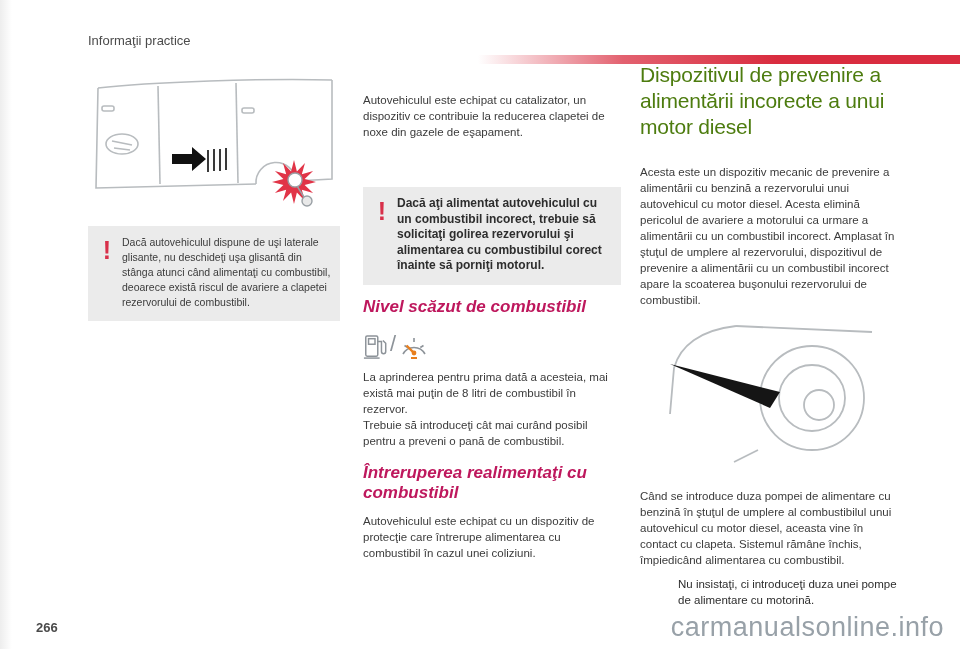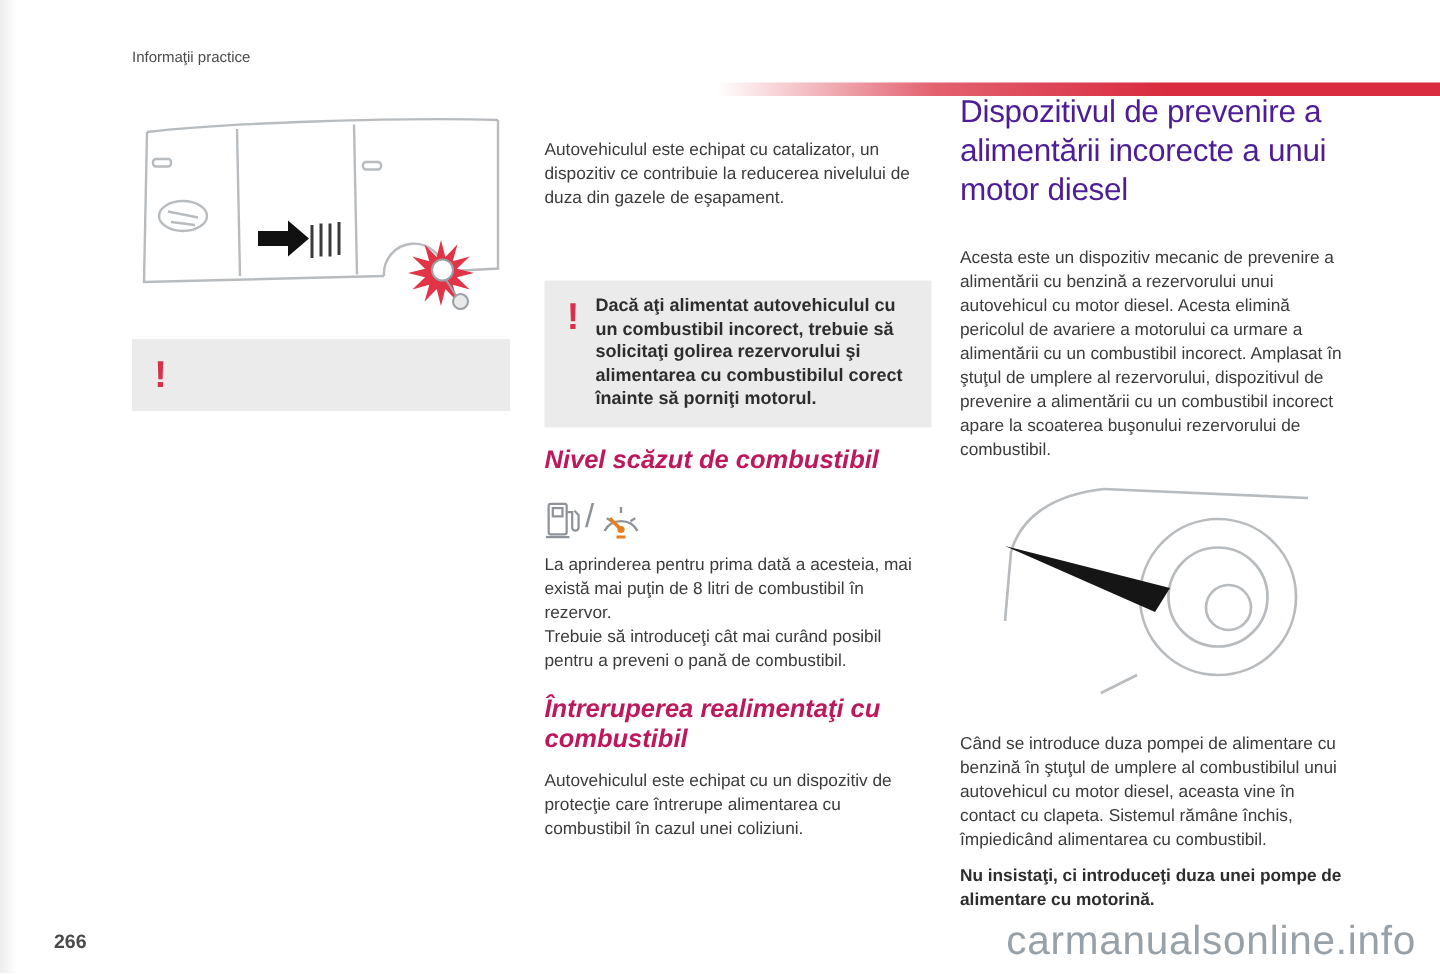--- a/index.html
+++ b/index.html
@@ -4,21 +4,21 @@
 <style>
   html,body{margin:0;padding:0;background:#ffffff;}
   .page{
     position:relative;width:960px;height:649px;background:#ffffff;overflow:hidden;
     font-family:"Liberation Sans",sans-serif;color:#3b3b3b;
   }
   .page::before{
     content:"";position:absolute;left:0;top:0;bottom:0;width:12px;
     background:linear-gradient(to right,rgba(0,0,0,0.07),rgba(0,0,0,0));pointer-events:none;
   }
-  .section-label{position:absolute;left:88px;top:33px;font-size:10px;color:#4b4b4b;}
+  .section-label{position:absolute;left:88px;top:33px;font-size:13px;color:#4b4b4b;}
   .red-bar{
     position:absolute;top:55px;left:478px;right:0;height:9px;
     background:linear-gradient(to right,rgba(217,44,63,0) 0%,rgba(217,44,63,.75) 30%,#d92c3f 62%,#d92c3f 100%);
   }
   .col{position:absolute;}
   .col-left{left:88px;top:70px;width:252px;}
   .col-mid{left:363px;top:92px;width:258px;}
   .col-right{left:640px;top:62px;width:258px;}
 
   p{margin:0 0 8px;}
@@ -37,26 +37,26 @@
 
   h2{font-size:17px;line-height:20px;font-weight:bold;color:#be185d;margin:0 0 10px;font-style:italic;}
   .h2-cutoff{margin-top:14px;}
 
   .lowfuel-row{display:flex;margin-bottom:6px;}
   .lf-icons{flex:0 0 72px;display:flex;align-items:flex-start;padding-top:4px;color:#8d9399;}
   .lf-slash{font-size:22px;line-height:26px;margin:0 3px;color:#8d9399;}
   .lf-text{font-size:11.5px;line-height:16px;}
 
   .col-right h1{
-    font-size:21px;line-height:26px;font-weight:400;color:#4c1d95;margin:0 0 24px;letter-spacing:-.2px;
+    font-size:21px;line-height:26px;font-weight:400;color:#4d7c0f;margin:0 0 24px;letter-spacing:-.2px;
   }
   .art{display:block;}
   .car-art{margin-bottom:2px;}
   .neck-art{margin:8px 0 22px;}
-  .para-bold{font-weight:bold;color:#2d2d2d;}
+  .para-bold{font-weight:normal;color:#2d2d2d;margin-left:38px;}
 
   .page-number{position:absolute;left:36px;bottom:14px;font-size:13px;font-weight:bold;color:#4a4a4a;}
   .watermark{
     position:absolute;right:16px;bottom:6px;font-size:27px;font-weight:500;color:#98a1a8;letter-spacing:.5px;text-align:right;
   }
 </style>
 </head>
 <body>
 
 <div class="page">
@@ -85,25 +85,26 @@
       <g transform="translate(206,112)">
         <polygon fill="#e13447" points="22,0 10.6,2.9 19.1,11 7.8,7.8 11,19.1 2.9,10.6 0,22 -2.9,10.6 -11,19.1 -7.8,7.8 -19.1,11 -10.6,2.9 -22,0 -10.6,-2.9 -19.1,-11 -7.8,-7.8 -11,-19.1 -2.9,-10.6 0,-22 2.9,-10.6 11,-19.1 7.8,-7.8 19.1,-11 10.6,-2.9"></polygon>
         <circle cx="1" cy="-2" r="7" fill="#ffffff" stroke="#9aa0a5" stroke-width="1.4"></circle>
         <path d="M3,4 L10,15" stroke="#9aa0a5" stroke-width="1.4" fill="none"></path>
         <circle cx="13" cy="19" r="5" fill="#e9e9e9" stroke="#9aa0a5" stroke-width="1.4"></circle>
       </g>
     </svg>
 
     <div class="warnbox warnbox-left">
       <div class="excl">!</div>
+      <p>Dacă autovehiculul dispune de uşi laterale glisante, nu deschideţi uşa glisantă din stânga atunci când alimentaţi cu combustibil, deoarece există riscul de avariere a clapetei rezervorului de combustibil.</p>
     </div>
   </div>
 
   <div class="col col-mid">
-    <p class="body-text">Autovehiculul este echipat cu catalizator, un dispozitiv ce contribuie la reducerea nivelului de duza din gazele de eşapament.</p>
+    <p class="body-text">Autovehiculul este echipat cu catalizator, un dispozitiv ce contribuie la reducerea clapetei de noxe din gazele de eşapament.</p>
 
     <div class="warnbox warnbox-mid">
       <div class="excl">!</div>
       <p>Dacă aţi alimentat autovehiculul cu un combustibil incorect, trebuie să solicitaţi golirea rezervorului şi alimentarea cu combustibilul corect înainte să porniţi motorul.</p>
     </div>
 
     <h2>Nivel scăzut de combustibil</h2>
 
     <div class="lowfuel-row">
       <div class="lf-icons">

